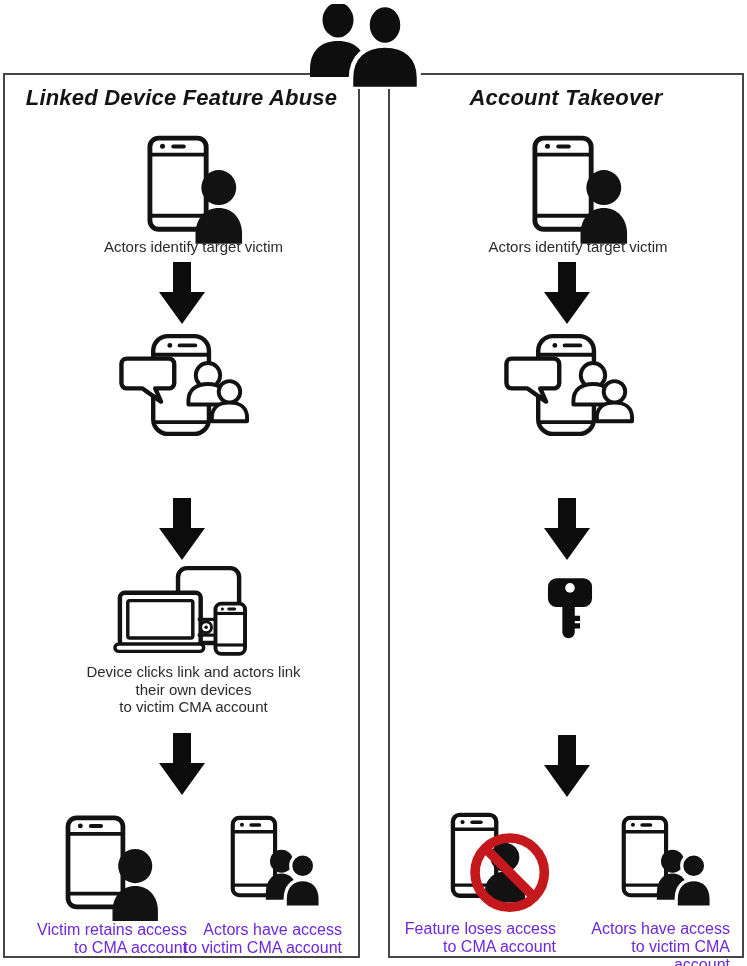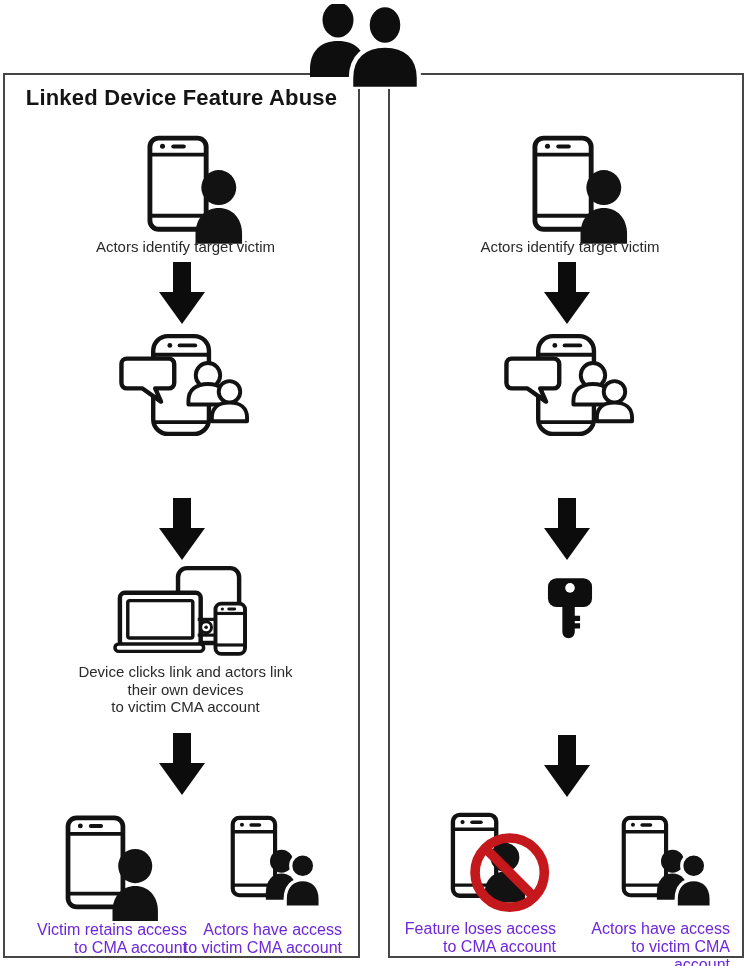--- a/index.html
+++ b/index.html
@@ -3,22 +3,22 @@
 <meta charset="utf-8">
 <style>
   html,body{margin:0;padding:0;background:#ffffff;}
   #page{position:relative;width:747px;height:966px;background:#ffffff;overflow:hidden;
         font-family:"Liberation Sans", sans-serif;color:#262626;}
   .panel{position:absolute;top:73px;height:885px;border:2px solid #464646;background:#ffffff;box-sizing:border-box;}
   #panel-left{left:3px;width:357px;}
   #panel-right{left:388px;width:356px;}
   .panel-inner{position:relative;width:100%;height:100%;}
   .panel-title{position:absolute;top:10px;left:0;width:100%;text-align:center;
-               font-size:22px;font-weight:bold;color:#141414;letter-spacing:.2px;}
-  .caption{position:absolute;left:4px;width:100%;text-align:center;font-size:15px;line-height:17.5px;
+               font-size:22px;font-weight:bold;color:#141414;letter-spacing:.2px;font-style:italic;}
+  .caption{position:absolute;left:12px;width:100%;text-align:center;font-size:15px;line-height:17.5px;
            color:#2a2a2a;white-space:pre-line;}
   .caption-sm{position:absolute;text-align:right;font-size:16px;line-height:18px;color:#6d28d9;white-space:pre-line;}
   .abs{position:absolute;}
   svg{display:block;}
   #people-top{position:absolute;left:307px;top:4px;z-index:5;}
 </style>
 </head>
 <body>
 
 <div id="page">
@@ -136,20 +136,21 @@
           <path d="M60,100 v-9 c0,-13.5 8,-21 19,-21 c11,0 19,7.5 19,21 v9 z" fill="#121212" stroke="#ffffff" stroke-width="3.5"></path>
         </svg>
       </div>
       <div class="caption-sm" style="left:172px;width:165px;top:846px;">Actors have access
 to victim CMA account</div>
     </div>
   </div>
 
   <div class="panel" id="panel-right">
     <div class="panel-inner">
+      <div class="panel-title">Account Takeover</div>
 
       <div class="abs" style="left:142px;top:60px;">
         <svg width="97" height="109" viewBox="0 0 100 112">
           <g fill="none" stroke="#121212">
             <rect x="3" y="3" width="58" height="94" rx="9" stroke-width="5"></rect>
             <line x1="3" y1="20" x2="61" y2="20" stroke-width="4"></line>
             <line x1="3" y1="83" x2="61" y2="83" stroke-width="4"></line>
           </g>
           <circle cx="16" cy="11.5" r="2.6" fill="#121212"></circle>
           <rect x="25" y="9.5" width="15" height="4.2" rx="2.1" fill="#121212"></rect>

